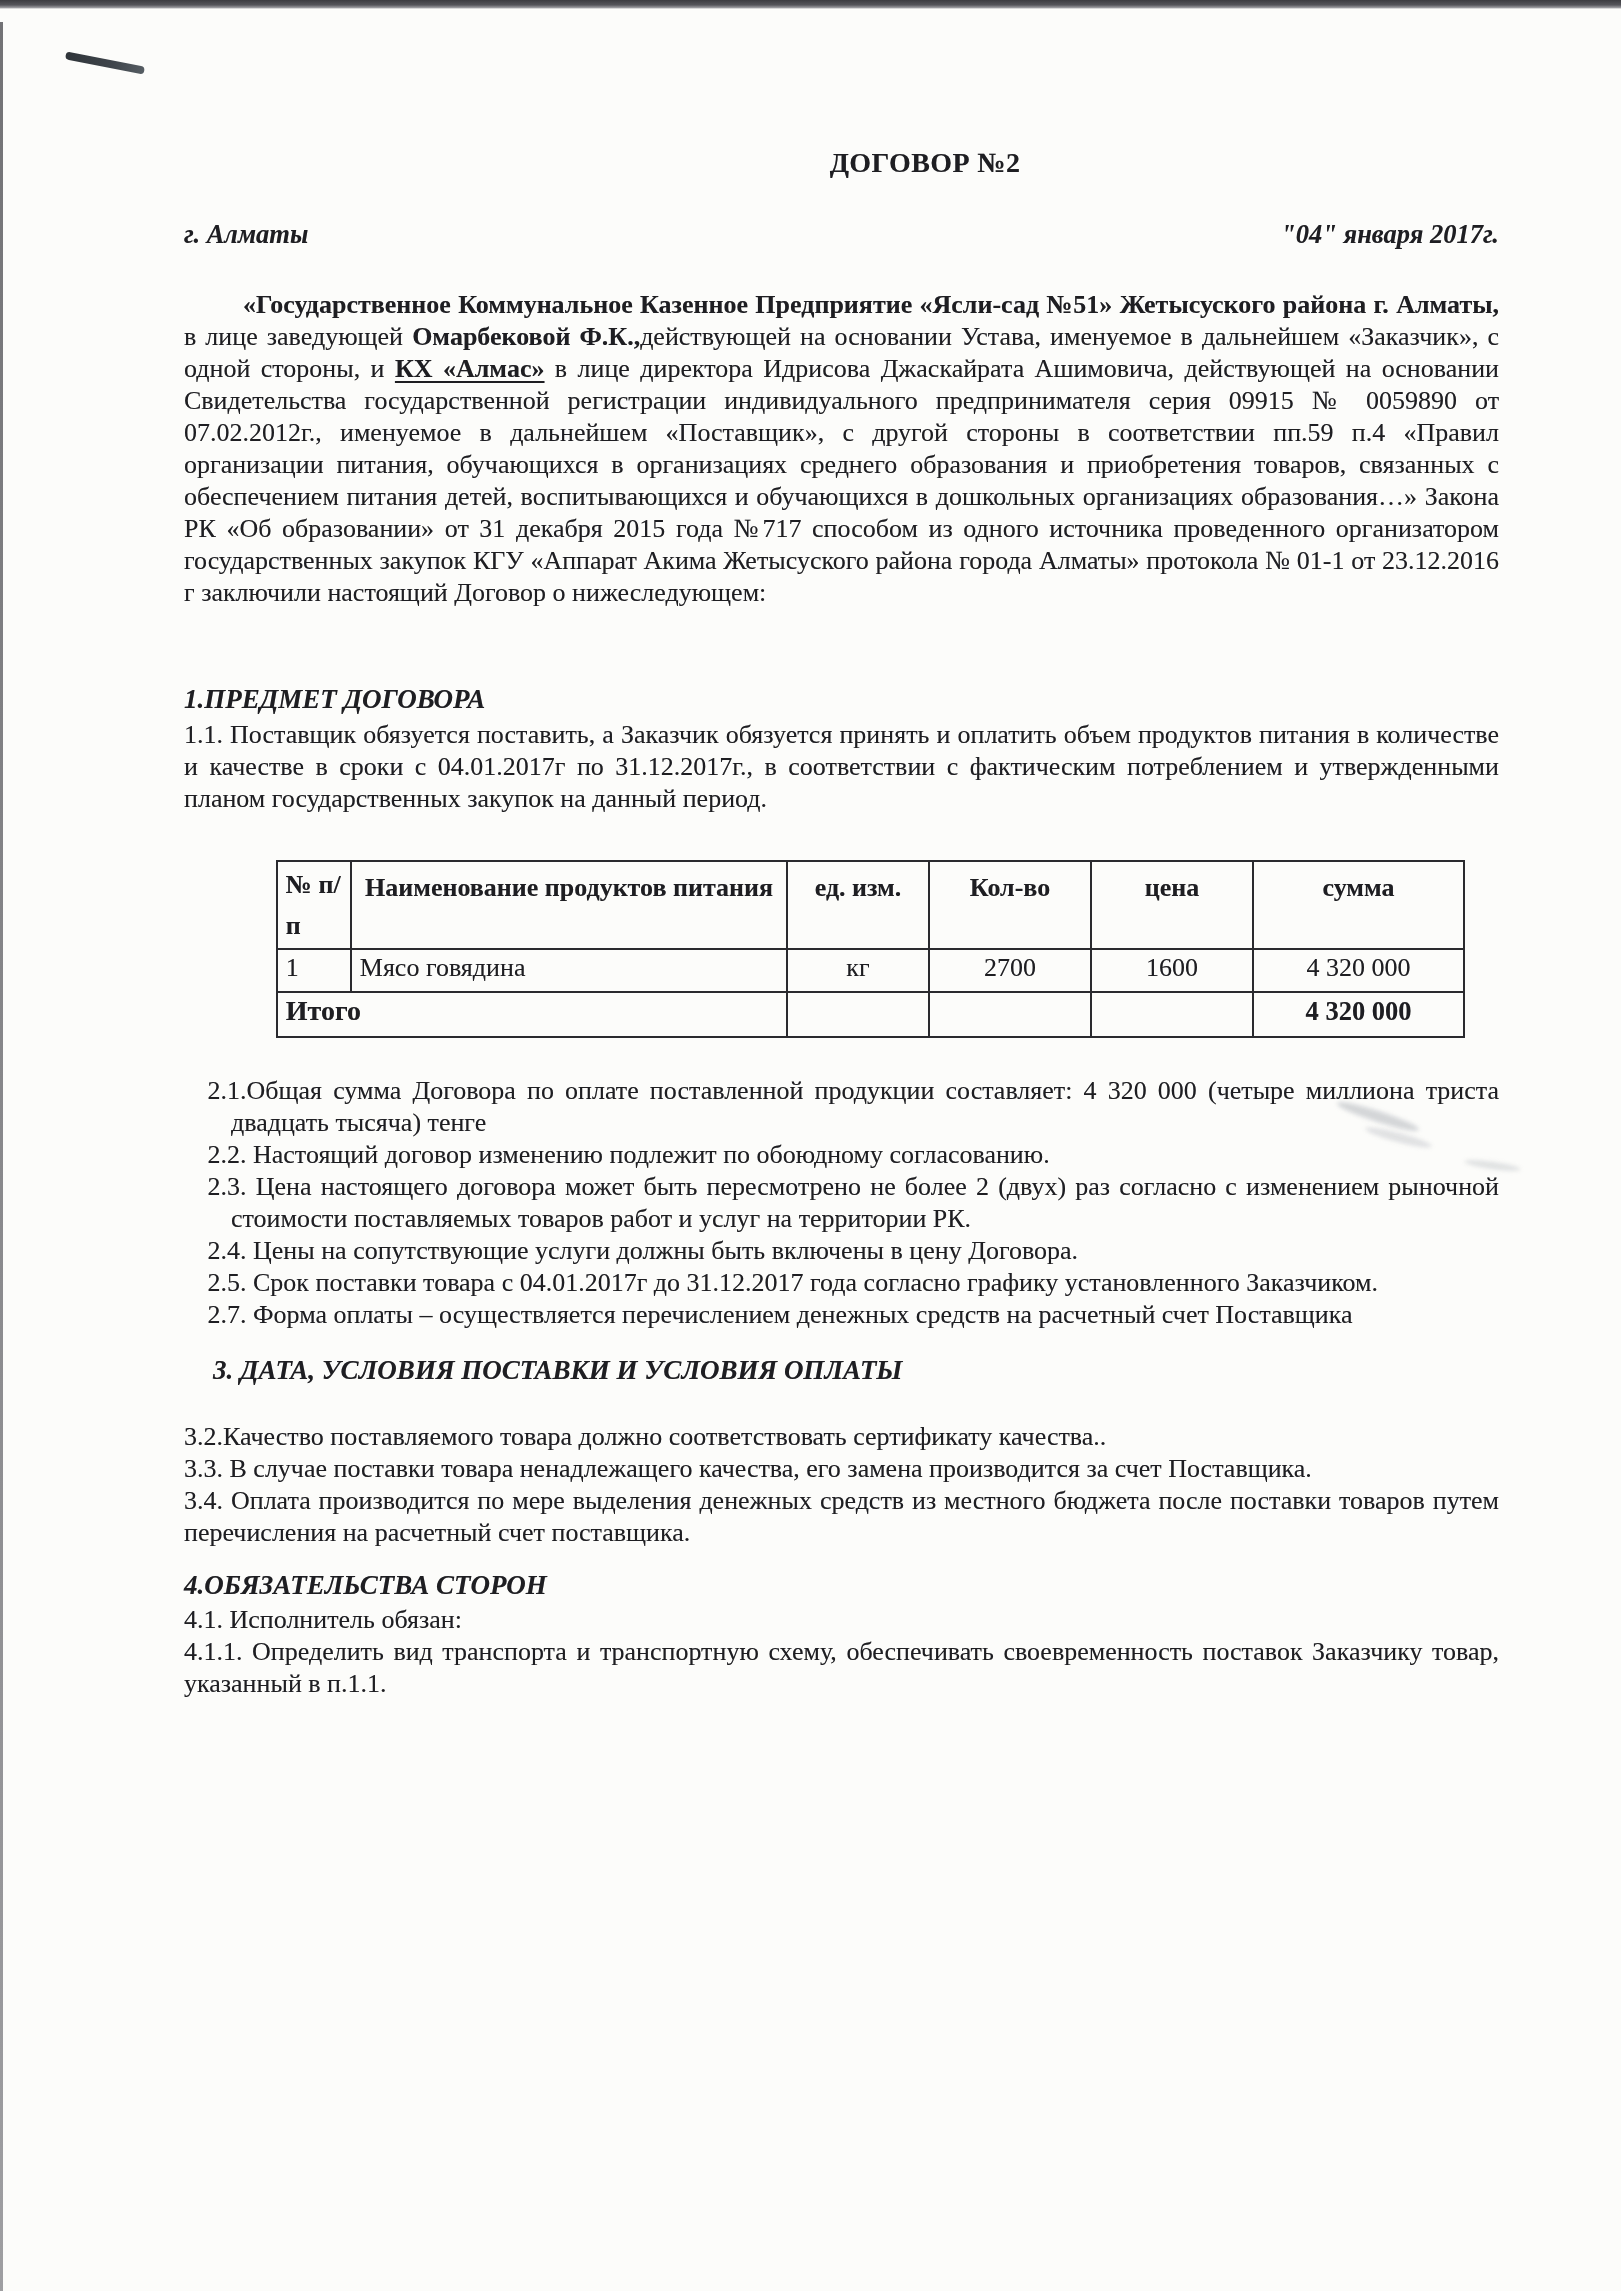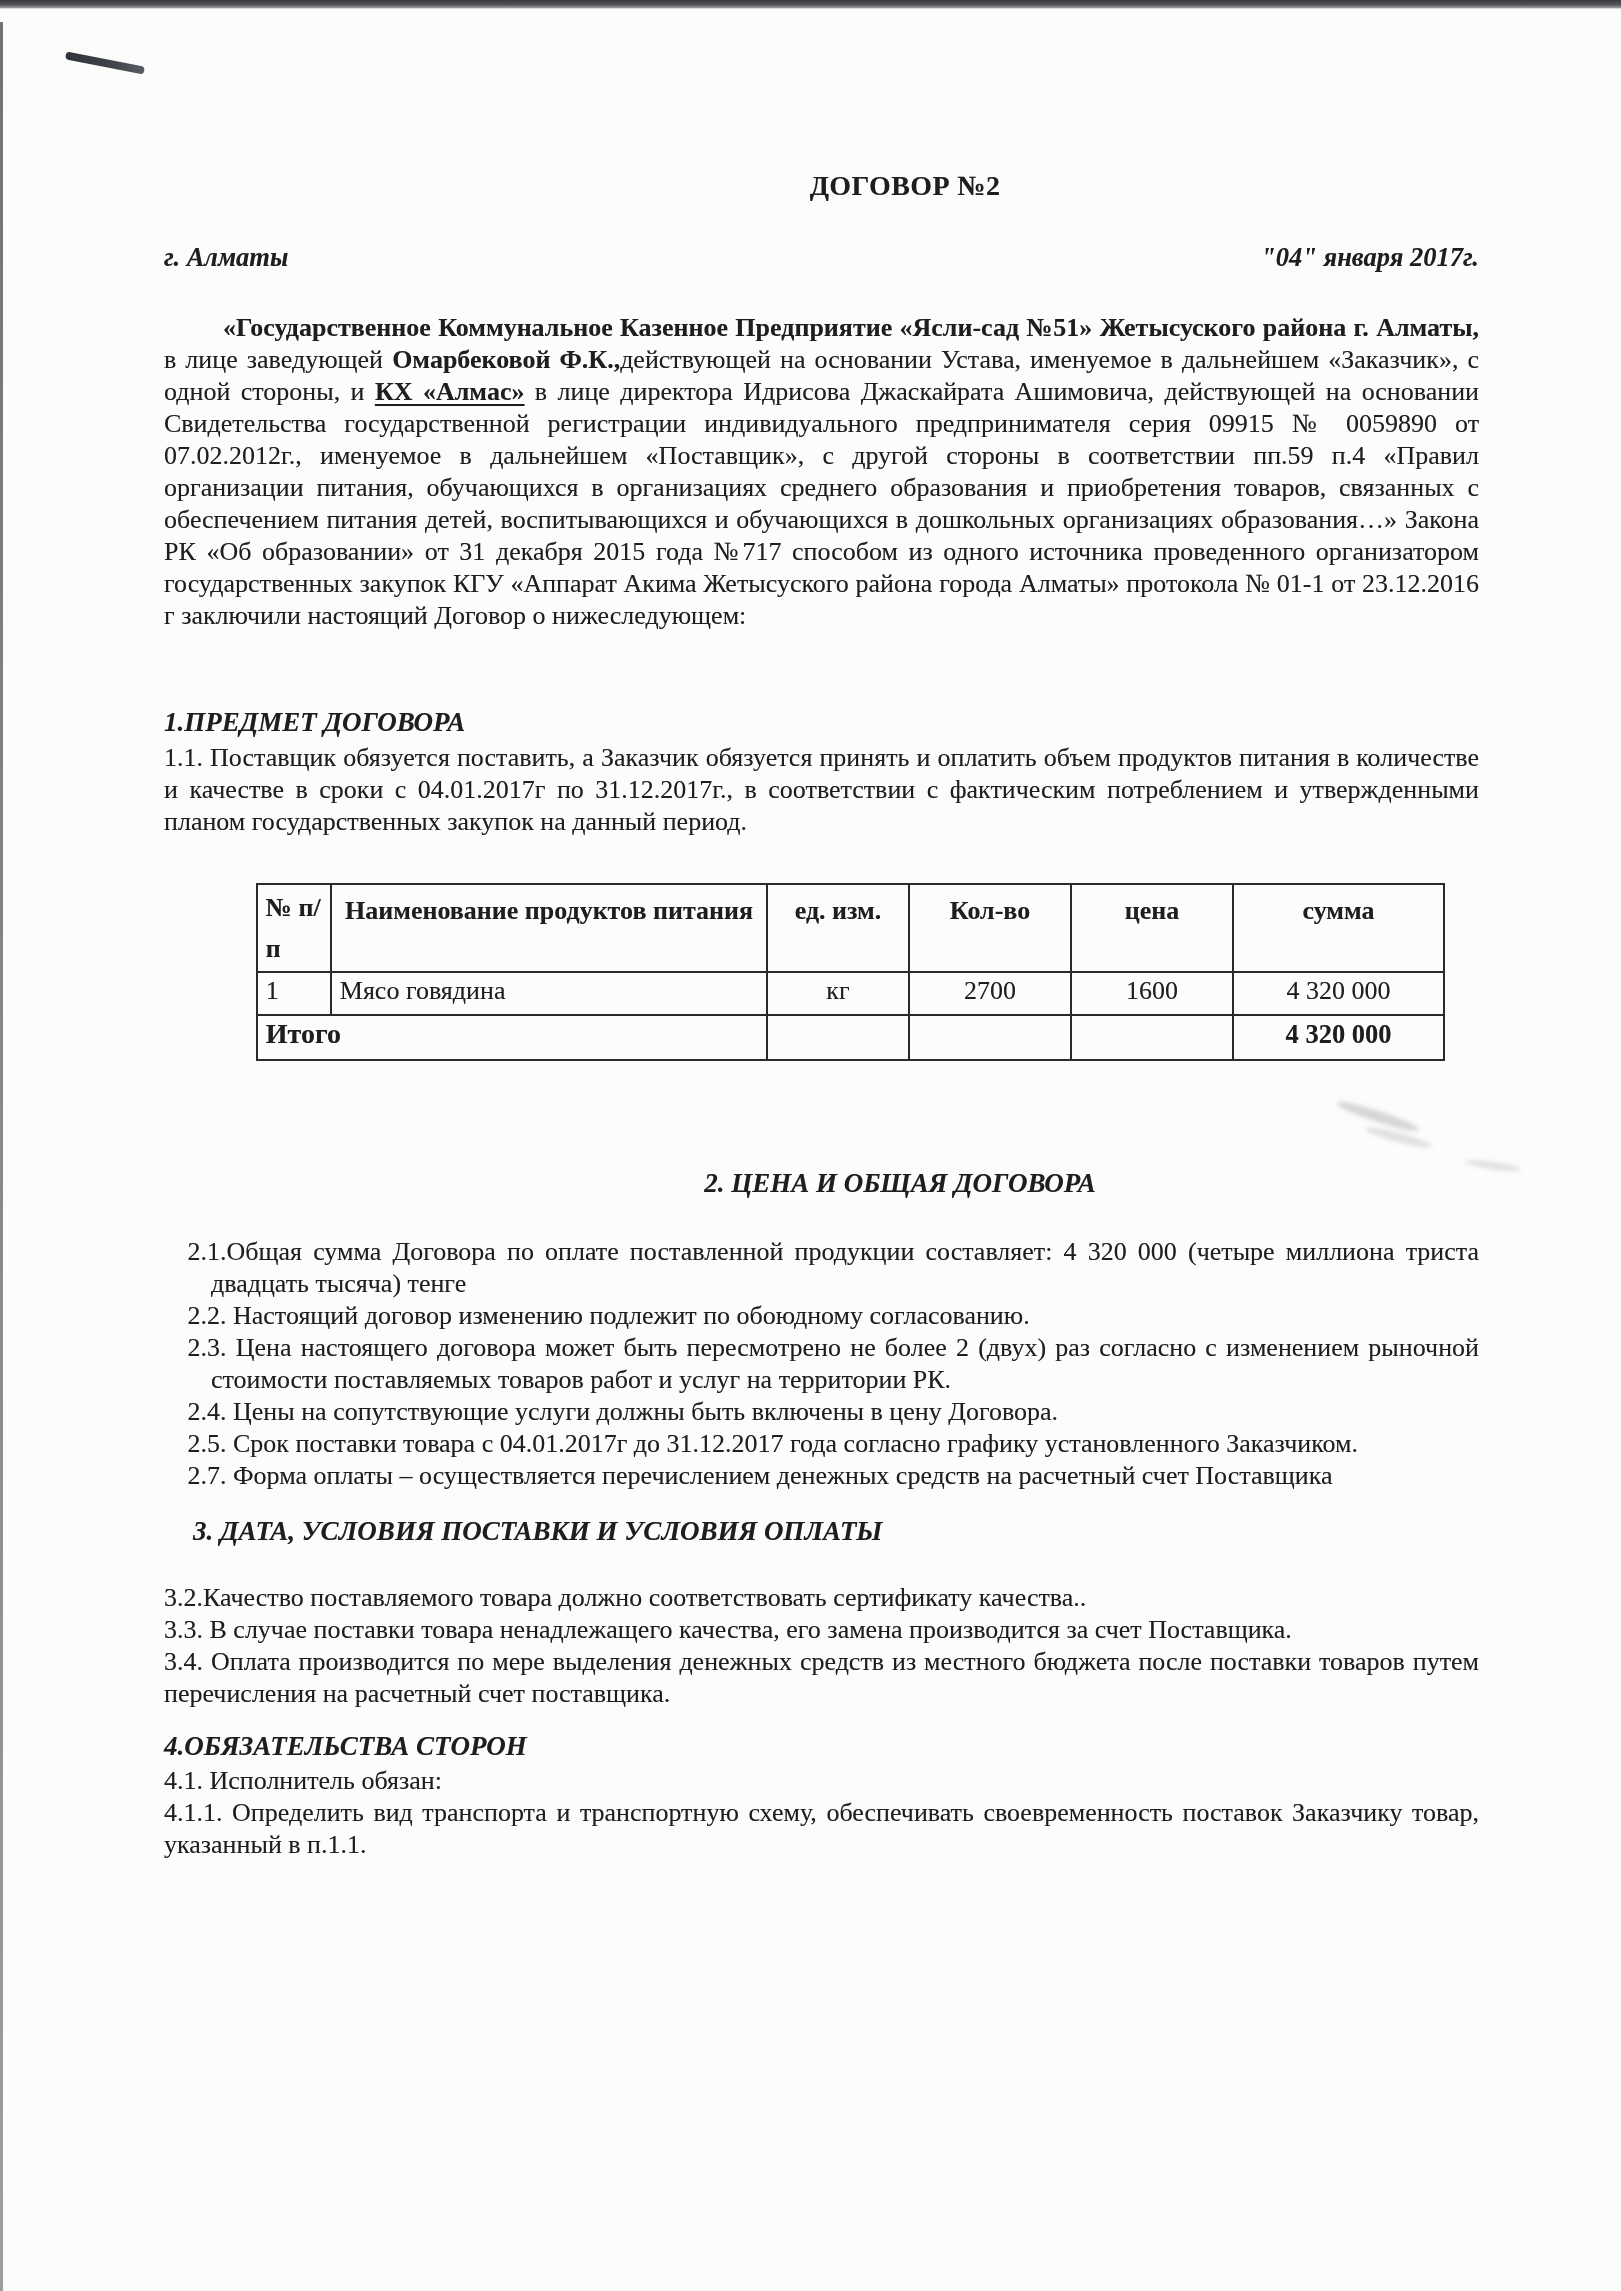--- a/index.html
+++ b/index.html
@@ -26,24 +26,23 @@
     background:linear-gradient(to right,#2f3439,#3f454b 60%,#565d63);
     border-radius:4.9px;
     transform:rotate(11deg);
   }
   .smudge { position:absolute; border-radius:50%; filter:blur(2px); }
   .smudge-1 { left:1335px; top:1111px; width:86px; height:10.8px; background:rgba(108,116,128,.28); transform:rotate(18deg); }
   .smudge-2 { left:1364px; top:1133px; width:69px; height:8.8px;  background:rgba(108,116,128,.20); transform:rotate(15deg); }
   .smudge-3 { left:1464px; top:1162px; width:57px; height:6.9px;  background:rgba(118,126,138,.22); transform:rotate(8deg); }
 
   .content {
-    position:absolute; left:164px; top:0; width:1315px;
+    position:absolute; left:184px; top:0; width:1315px;
     font-size:26px; line-height:32px;
     text-shadow:0 0 0.6px rgba(25,25,30,.38);
-    margin-top:23px;
   }
   .doc-title {
     margin:147px 0 0 0; padding-left:167px;
     text-align:center; font-size:28px; font-weight:700; line-height:32px;
     letter-spacing:0.4px;
   }
   .place-date {
     display:flex; justify-content:space-between;
     margin-top:39px; font-weight:700; font-style:italic; font-size:26.5px;
   }
@@ -139,21 +138,20 @@
       <tr class="row-total">
         <td class="total-label" colspan="2">Итого</td>
         <td></td>
         <td></td>
         <td></td>
         <td class="total-sum">4 320 000</td>
       </tr>
     </tbody>
   </table>
 
-  <div class="h-sec h-2">2. ЦЕНА И ОБЩАЯ  ДОГОВОРА</div>
 
   <div class="list-2">
     <div class="li"><span class="num">2.1.</span><span>Общая  сумма Договора по оплате поставленной продукции составляет: 4 320 000 (четыре миллиона триста двадцать тысяча) тенге</span></div>
     <div class="li"><span class="num">2.2.</span><span> Настоящий договор изменению подлежит по обоюдному согласованию.</span></div>
     <div class="li"><span class="num">2.3.</span><span> Цена настоящего договора может быть пересмотрено не более 2 (двух) раз согласно с изменением рыночной стоимости поставляемых товаров работ и услуг на территории РК.</span></div>
     <div class="li"><span class="num">2.4.</span><span>  Цены на сопутствующие услуги должны быть включены в цену Договора.</span></div>
     <div class="li"><span class="num">2.5.</span><span> Срок поставки товара с  04.01.2017г  до 31.12.2017 года согласно графику установленного Заказчиком.</span></div>
     <div class="li"><span class="num">2.7.</span><span> Форма оплаты – осуществляется перечислением денежных средств на расчетный счет Поставщика</span></div>
   </div>
 

